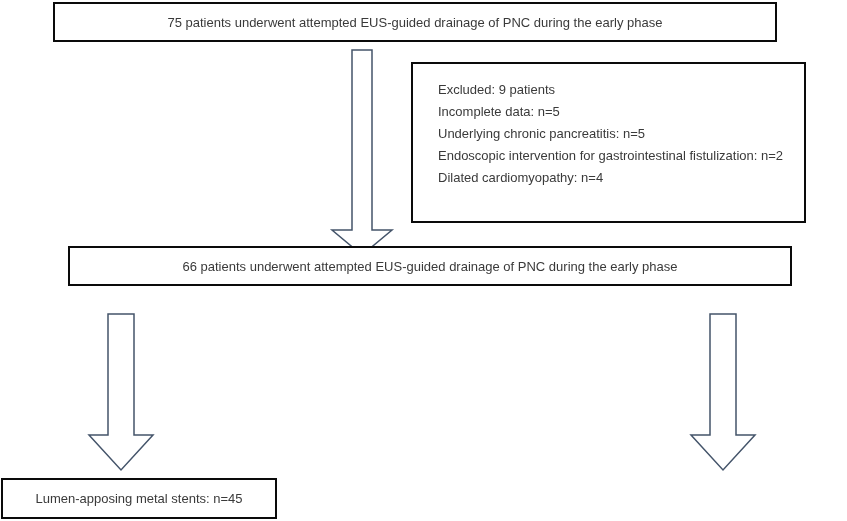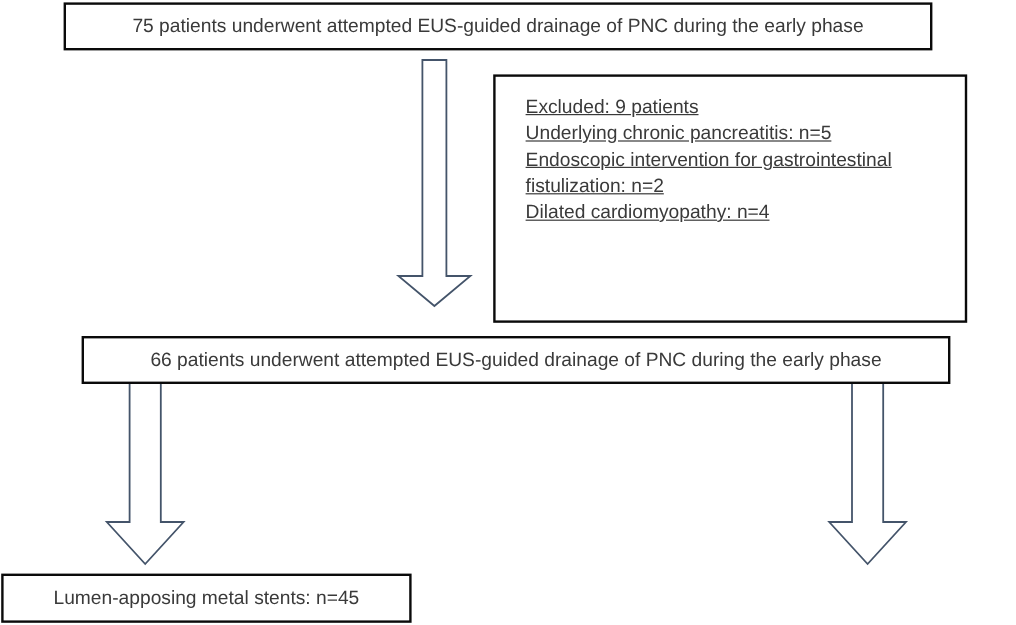--- a/index.html
+++ b/index.html
@@ -14,39 +14,38 @@
     background: var(--background, #ffffff);
     font-family: "Liberation Sans", sans-serif;
     color: var(--text, #3a3a3a);
     overflow: hidden;
   }
   .box {
     position: absolute;
     box-sizing: border-box;
     background: var(--background, #ffffff);
     border: 2px solid var(--box-border, #000000);
-    font-size: 16px;
+    font-size: 13px;
     line-height: 21px;
   }
   .box.center {
     display: flex;
     align-items: center;
     justify-content: center;
     text-align: center;
     white-space: nowrap;
   }
   #top-box    { left: 53px;  top: 2px;   width: 724px; height: 40px; }
-  #middle-box { left: 68px;  top: 280px; width: 724px; height: 40px; }
+  #middle-box { left: 68px;  top: 246px; width: 724px; height: 40px; }
   #excluded-box {
-    left: 411px; top: 62px; width: 395px; height: 207px;
+    left: 411px; top: 62px; width: 395px; height: 161px;
     padding: 15px 20px 0 25px;
     line-height: 22px;
-    text-decoration: underline;
   }
-  #left-box   { left: 1px;   top: 478px; width: 342px; height: 41px; }
+  #left-box   { left: 1px;   top: 478px; width: 276px; height: 41px; }
   #right-box  { left: 570px; top: 478px; width: 245px; height: 41px; }
   .excluded-line { white-space: normal; }
   #arrow-layer {
     position: absolute;
     left: 0; top: 0;
     width: 847px; height: 521px;
     pointer-events: none;
   }
 </style>
 </head>
@@ -59,20 +58,21 @@
   </div>
 
   <svg id="arrow-layer" viewBox="0 0 847 521" xmlns="http://www.w3.org/2000/svg">
     <polygon fill="#ffffff" stroke="#44546a" stroke-width="1.5" stroke-linejoin="miter" points="352,50 372,50 372,230 392,230 362,255 332,230 352,230"></polygon>
     <polygon fill="#ffffff" stroke="#44546a" stroke-width="1.5" stroke-linejoin="miter" points="108,314 134,314 134,435 153,435 121,470 89,435 108,435"></polygon>
     <polygon fill="#ffffff" stroke="#44546a" stroke-width="1.5" stroke-linejoin="miter" points="710,314 736,314 736,435 755,435 723,470 691,435 710,435"></polygon>
   </svg>
 
   <div id="excluded-box" class="box">
     <div class="excluded-line">Excluded: 9 patients</div>
+    <div class="excluded-line">Incomplete data: n=5</div>
     <div class="excluded-line">Underlying chronic pancreatitis: n=5</div>
     <div class="excluded-line">Endoscopic intervention for gastrointestinal fistulization: n=2</div>
     <div class="excluded-line">Dilated cardiomyopathy: n=4</div>
   </div>
 
   <div id="middle-box" class="box center">
     <span>66 patients underwent attempted EUS-guided drainage of PNC during the early phase</span>
   </div>
 
   <div id="left-box" class="box center">

